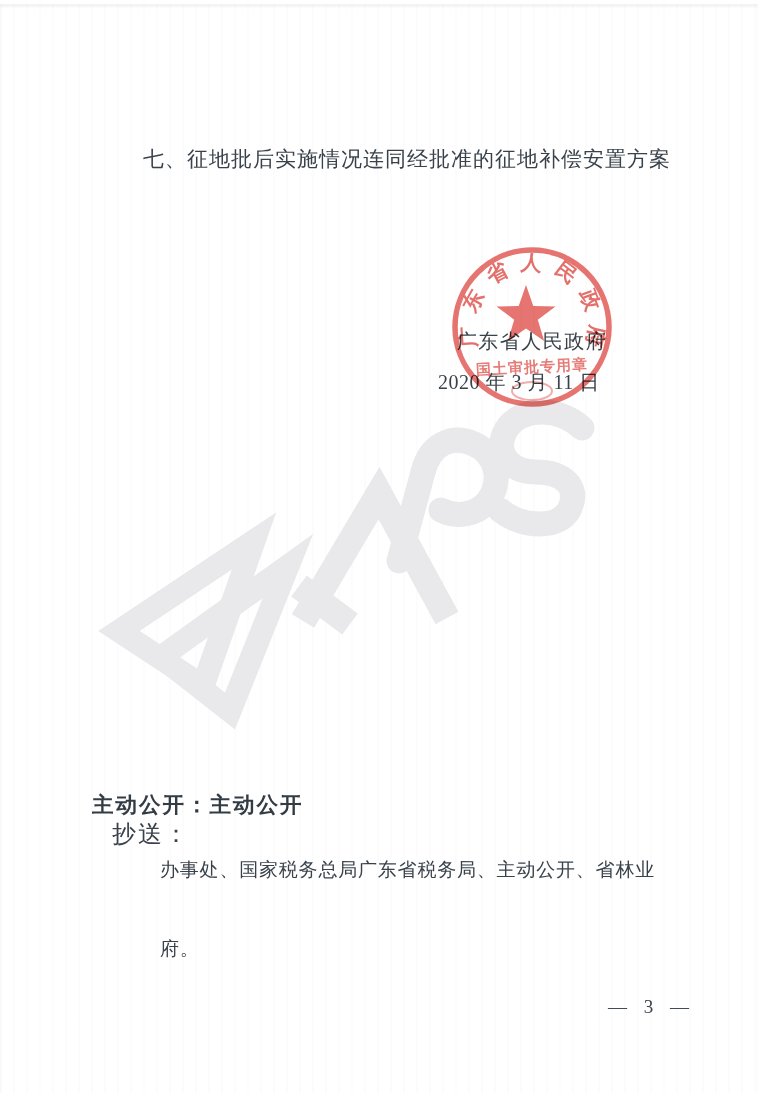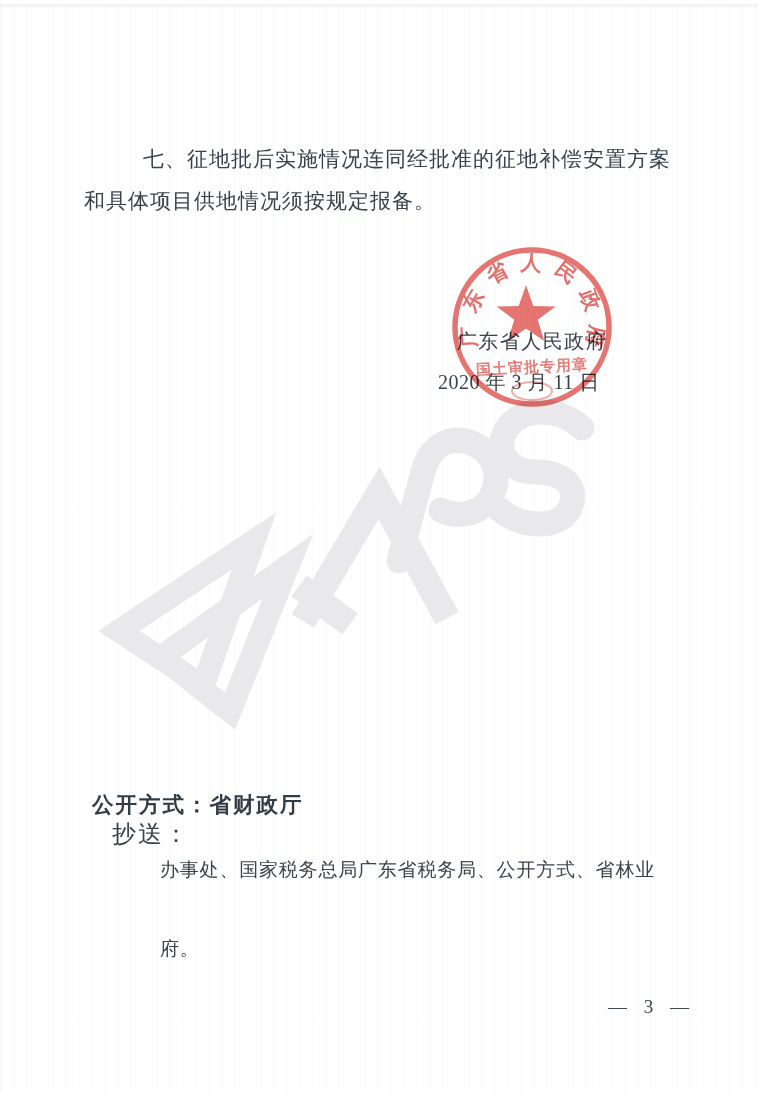--- a/index.html
+++ b/index.html
@@ -67,42 +67,41 @@
       <path d="M 299 582 L 350 620 M 303 617 L 379 489 L 447 614" stroke-width="26" stroke-linejoin="miter" stroke-linecap="butt"></path>
 
       <path d="M 399 557 L 423 468 C 430 440 452 430 474 440 C 498 451 502 478 488 497 C 477 511 456 514 441 506" stroke-width="25" stroke-linecap="round" stroke-linejoin="round"></path>
 
       <path d="M 582 424 C 555 400 515 404 504 430 C 495 452 512 468 536 468 C 562 468 580 482 570 504 C 560 526 522 524 500 506" stroke-width="25" stroke-linecap="round" stroke-linejoin="round"></path>
     </g>
   </svg>
 
   <div class="abs body-para">
     <div class="line indent">七、征地批后实施情况连同经批准的征地补偿安置方案</div>
-    <div class="line">和具体项目供地情况须按规定报备。</div>
   </div>
 
   <svg class="seal-svg" width="185" height="185" viewBox="0 0 185 185" aria-hidden="true">
     <g opacity="0.88">
       <circle cx="92" cy="88" r="77" fill="none" stroke="#dd453f" stroke-width="5.5" opacity="0.85"></circle>
       <polygon fill="#dd453f" opacity="0.85" points="86,46 93.3,67 115.5,67.4 97.8,80.8 104.2,102.1 86,89.4 67.8,102.1 74.2,80.8 56.5,67.4 78.7,67"></polygon>
       <defs>
         <path id="sealArcPath" d="M 38.4 107.5 A 57 57 0 1 1 145.6 107.5" fill="none"></path>
       </defs>
       <text class="seal-arc-text" fill="#dd453f" opacity="0.87">
         <textPath href="#sealArcPath" startOffset="0">广东省人民政府</textPath>
       </text>
       <text class="seal-inner-text" x="92" y="133" text-anchor="middle" fill="#dd453f" opacity="0.8" transform="rotate(-3 92 129)">国土审批专用章</text>
       <ellipse cx="92" cy="152" rx="20" ry="9" fill="none" stroke="#dd453f" stroke-width="2" opacity="0.5"></ellipse>
     </g>
   </svg>
 
   <div class="abs sig-name">广东省人民政府</div>
   <div class="abs sig-date">2020 年 3 月 11 日</div>
 
-  <div class="abs disclosure">公开方式：省财政厅</div>
+  <div class="abs disclosure">主动公开：主动公开</div>
 
   <div class="abs cc-label">抄送：</div>
-  <div class="abs cc-line-1">办事处、国家税务总局广东省税务局、公开方式、省林业</div>
+  <div class="abs cc-line-1">办事处、国家税务总局广东省税务局、主动公开、省林业</div>
   <div class="abs cc-line-3">府。</div>
 
   <div class="abs page-number">— 3 —</div>
 
 </div>
 
 </body></html>

